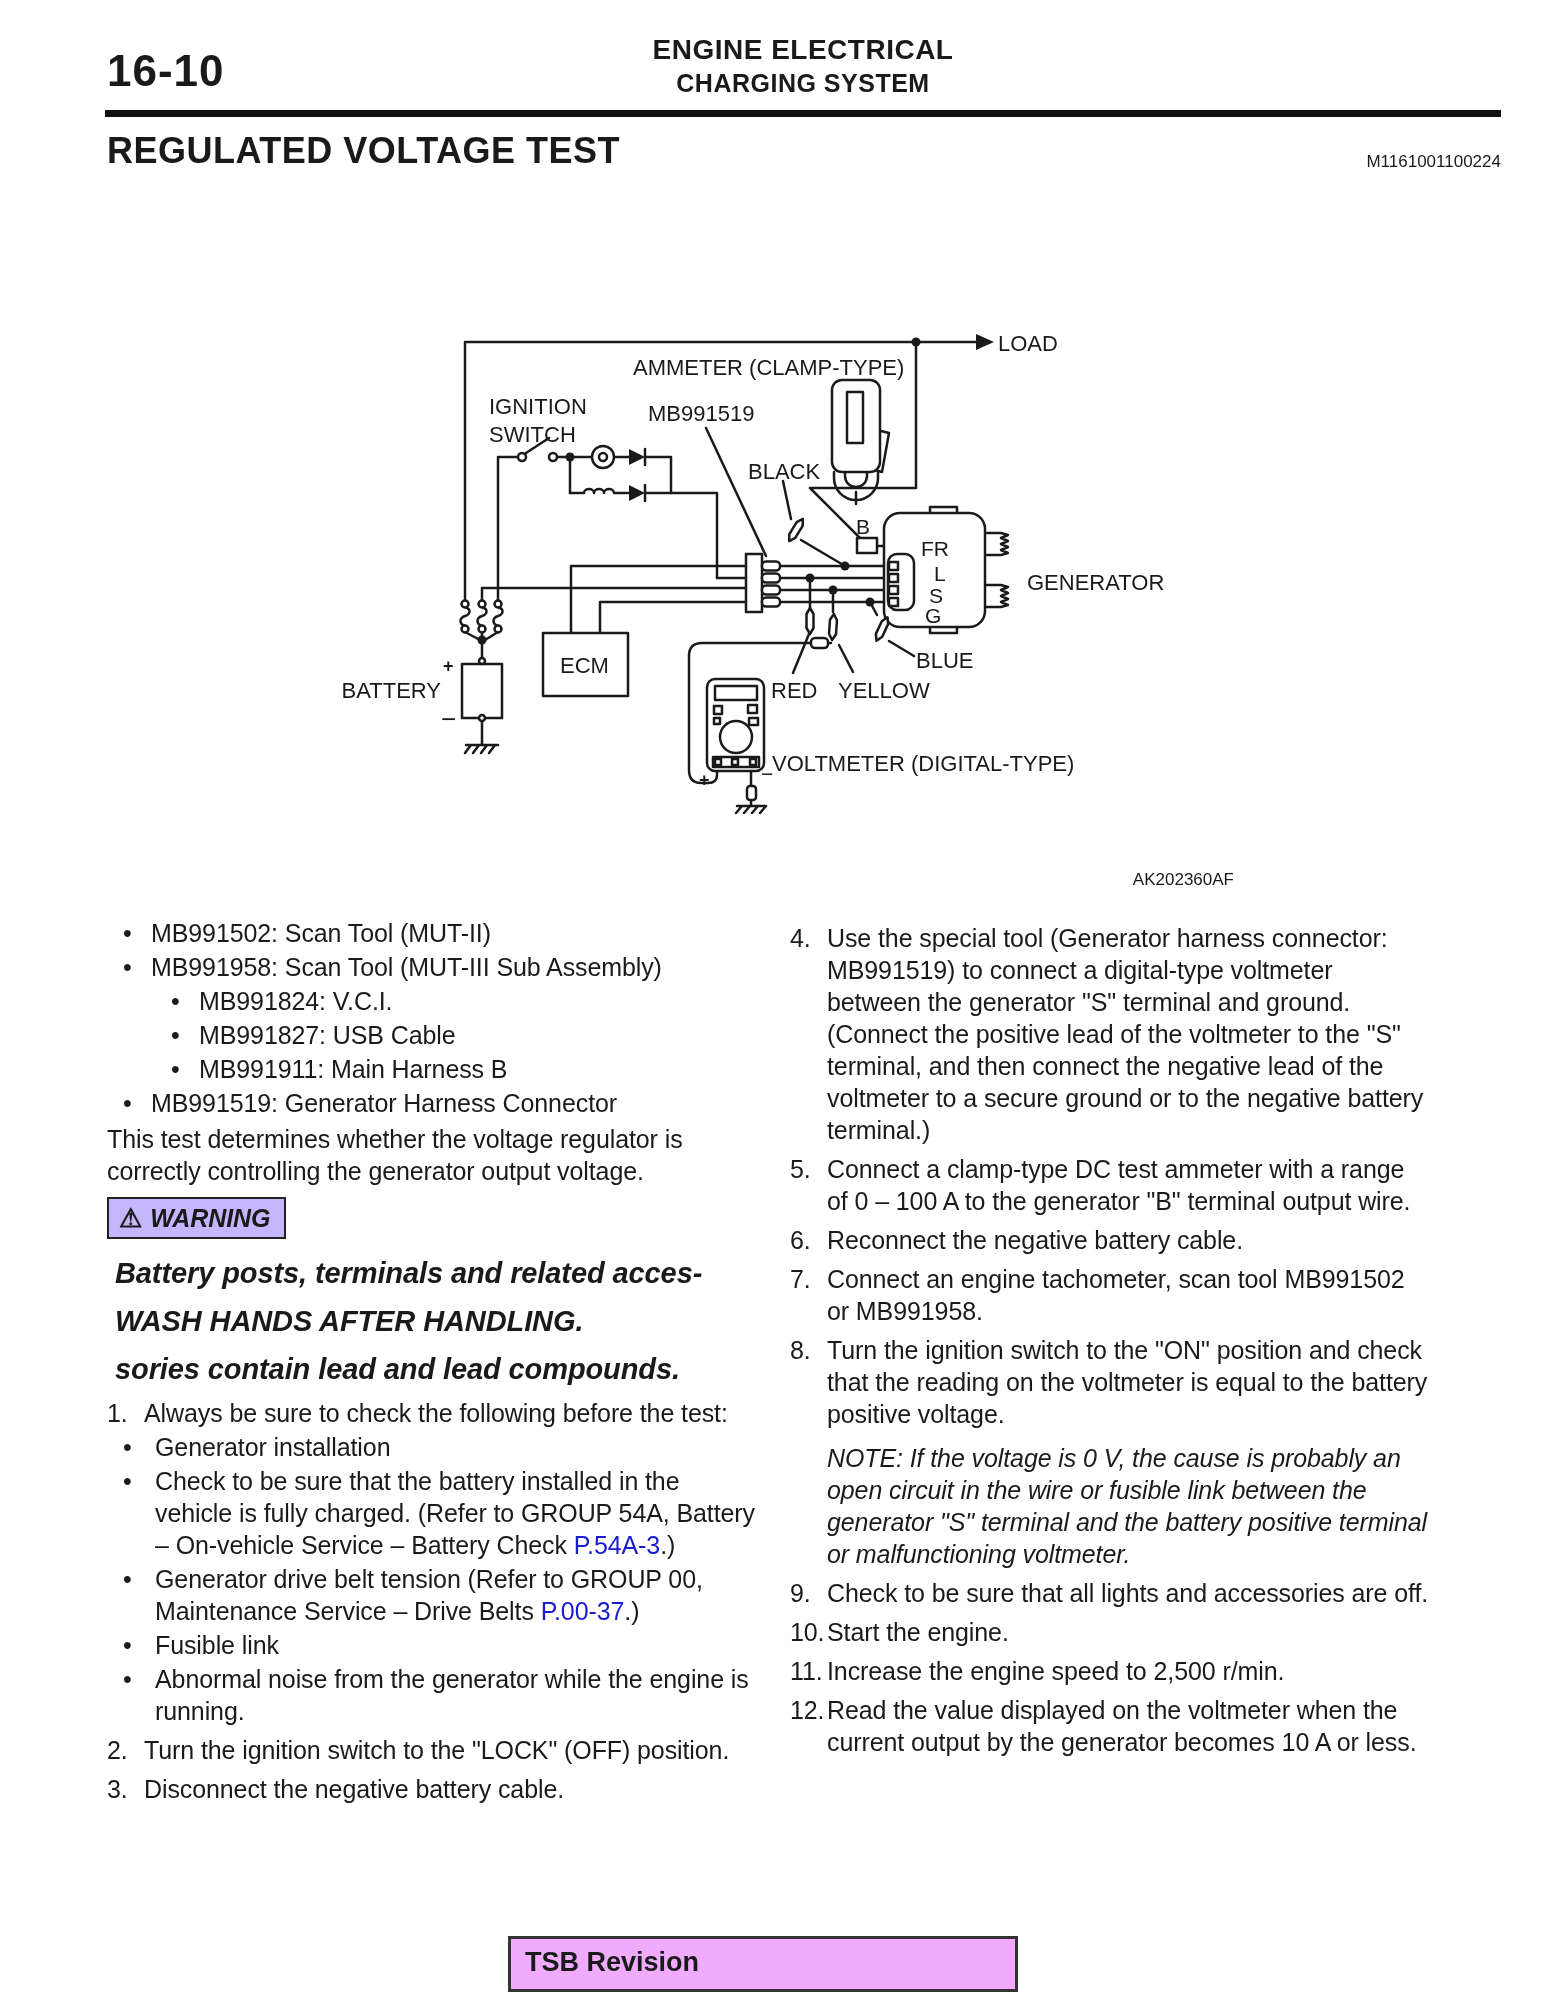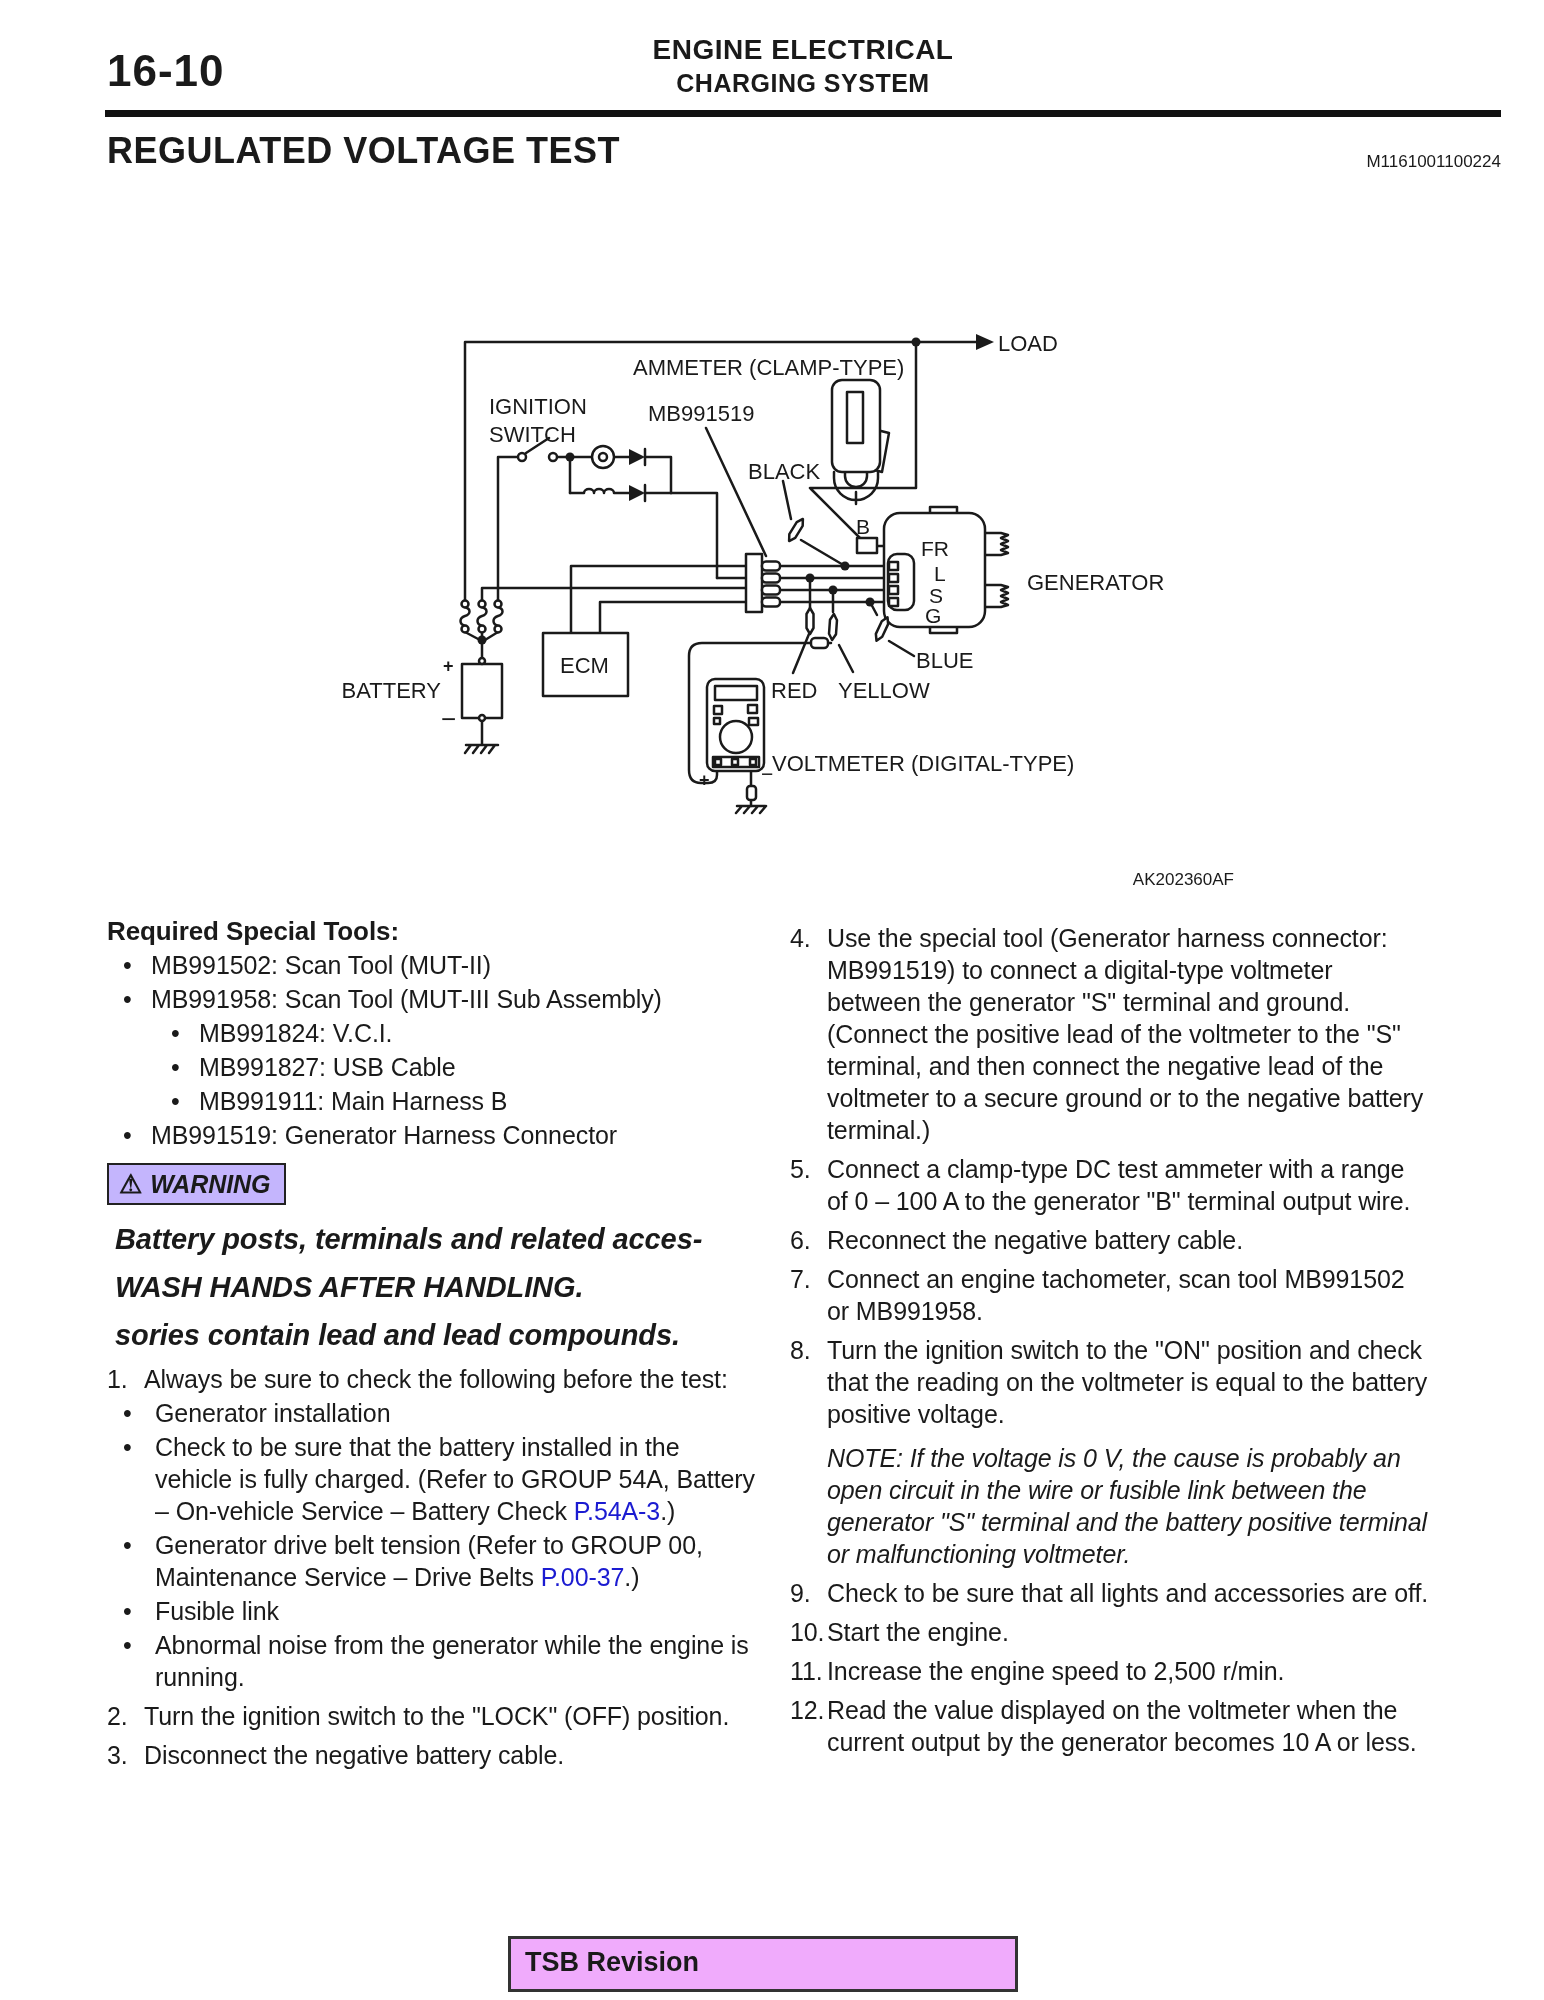--- a/index.html
+++ b/index.html
@@ -199,29 +199,29 @@
       <text class="tiny" x="443" y="672">+</text>
       <text class="minus" x="441" y="728">−</text>
       <text class="tiny" x="699" y="786">+</text>
       <text class="small" x="761" y="781">−</text>
     </g>
   </svg>
 
   <div class="figure-code">AK202360AF</div>
 
   <div class="col col-left">
-    <div class="tools-heading">Required Special Tools:</div>
     <div>
         <div class="li tool1"><span class="marker">•</span><span>MB991502: Scan Tool (MUT-II)</span></div>
         <div class="li tool1"><span class="marker">•</span><span>MB991958: Scan Tool (MUT-III Sub Assembly)</span></div>
         <div class="li tool2"><span class="marker">•</span><span>MB991824: V.C.I.</span></div>
         <div class="li tool2"><span class="marker">•</span><span>MB991827: USB Cable</span></div>
         <div class="li tool2"><span class="marker">•</span><span>MB991911: Main Harness B</span></div>
         <div class="li tool1"><span class="marker">•</span><span>MB991519: Generator Harness Connector</span></div>
       </div>
+    <div class="intro">This test determines whether the voltage regulator is correctly controlling the generator output voltage.</div>
     <div class="warn-box">
       <span class="warn-icon">⚠</span><span>WARNING</span>
     </div>
     <div>
         <div class="li warnline"><span>Battery posts, terminals and related acces-</span></div>
         <div class="li warnline"><span>WASH HANDS AFTER HANDLING.</span></div>
         <div class="li warnline"><span>sories contain lead and lead compounds.</span></div>
       </div>
     <div>
         <div class="li numbered"><span class="marker">1.</span><span>Always be sure to check the following before the test:</span></div>

